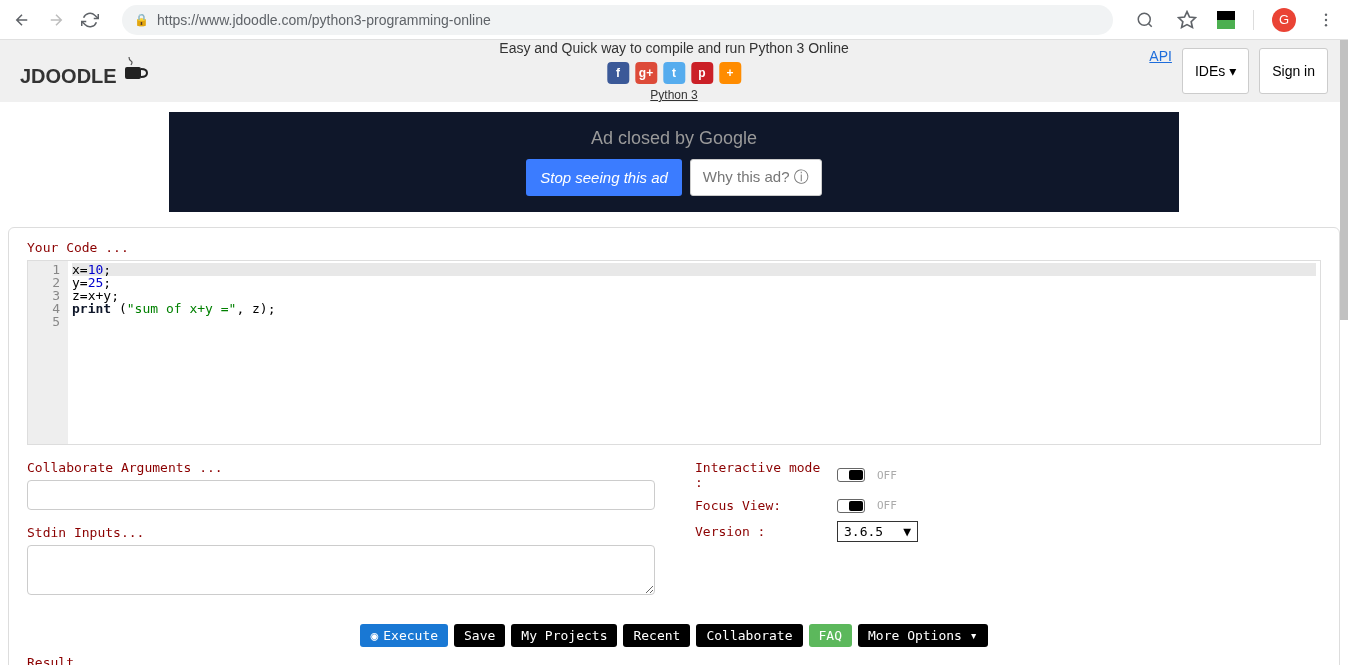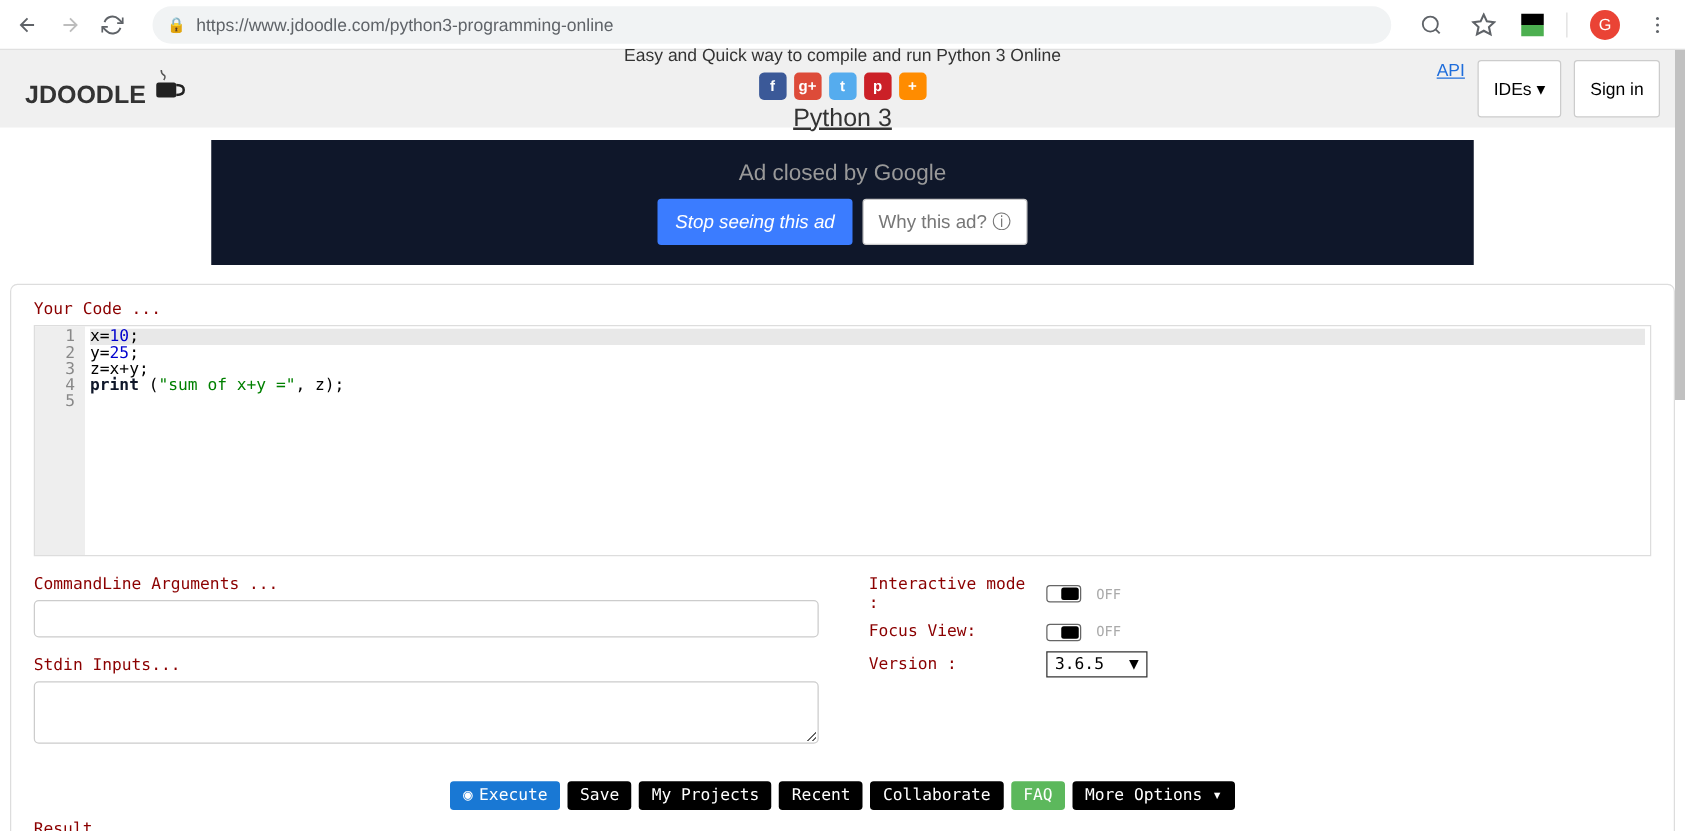--- a/index.html
+++ b/index.html
@@ -23,21 +23,21 @@
 .logo-cup { margin-left: 2px; }
 .center-content { position: absolute; left: 50%; transform: translateX(-50%); text-align: center; }
 .tagline { font-size: 14px; color: #333; margin-bottom: 6px; }
 .social-row { display: flex; justify-content: center; gap: 6px; margin-bottom: 4px; }
 .social-btn { width: 22px; height: 22px; border-radius: 4px; color: #fff; font-size: 12px; font-weight: bold; display: flex; align-items: center; justify-content: center; }
 .fb { background: #3b5998; }
 .gp { background: #dd4b39; }
 .tw { background: #55acee; }
 .pn { background: #cb2027; }
 .pl { background: #ff8c00; }
-.lang-title { font-size: 20px; text-decoration: underline; color: #333; }
+.lang-title { font-size: 12px; text-decoration: underline; color: #333; }
 .header-right { margin-left: auto; display: flex; align-items: flex-start; gap: 10px; }
 .api-link { color: #1e6ddb; text-decoration: underline; font-size: 14px; }
 .box-btn { background: #fff; border: 1px solid #ccc; border-radius: 3px; padding: 14px 12px; font-size: 14px; cursor: pointer; }
 
 
 .ad-container { width: 1010px; margin: 10px auto; background: #0f172a; padding: 16px; text-align: center; }
 .ad-text { color: #999; font-size: 18px; margin-bottom: 10px; }
 .ad-text .g { color: #999; font-weight: 500; }
 .ad-btns { display: flex; justify-content: center; gap: 8px; }
 .stop-btn { background: #3b7cff; color: #fff; border: none; padding: 8px 14px; font-size: 15px; border-radius: 3px; cursor: pointer; font-style: italic; }
@@ -185,21 +185,21 @@
       <div class="line hl"><span>x=</span><span class="tok-num">10</span><span>;</span></div>
       <div class="line"><span>y=</span><span class="tok-num">25</span><span>;</span></div>
       <div class="line"><span>z=x+y;</span></div>
       <div class="line"><span class="tok-kw">print</span><span> (</span><span class="tok-str">"sum of x+y ="</span><span>, z);</span></div>
       <div class="line"></div>
     </div>
   </div>
 
   <div class="controls-row">
     <div class="left-controls">
-      <span class="label">CommandLine Arguments ...</span>
+      <span class="label">Collaborate Arguments ...</span>
       <input class="text-input" style="">
       <span class="label">Stdin Inputs...</span>
       <textarea class="textarea-input" style=""></textarea>
     </div>
     <div class="right-controls">
       <div class="ctrl-row">
         <span class="ctrl-label">Interactive mode :</span>
         <div class="toggle">
             <div class="knob"></div>
           </div>

